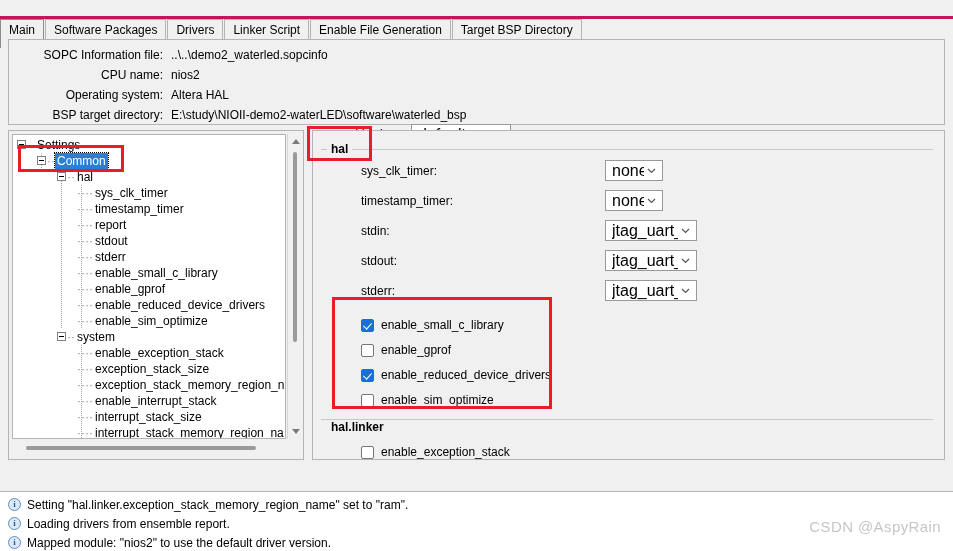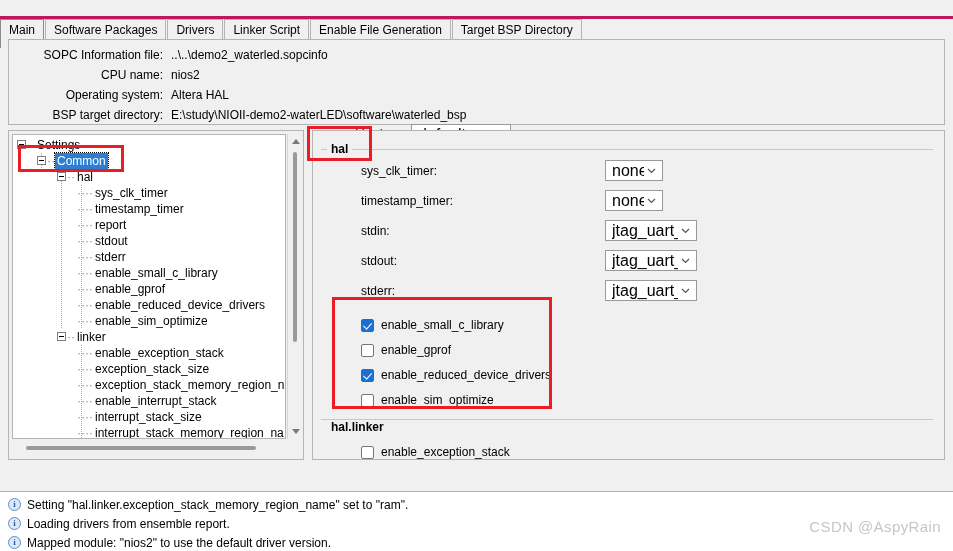--- a/index.html
+++ b/index.html
@@ -234,21 +234,21 @@
         <div class="tnode" style="left: 44px; top: 34px;"><span class="exp"></span><span class="dots">··</span><span class="tlabel">hal</span></div>
         <div class="tnode" style="left: 64px; top: 50px;"><span class="dots">····</span><span class="tlabel">sys_clk_timer</span></div>
         <div class="tnode" style="left: 64px; top: 66px;"><span class="dots">····</span><span class="tlabel">timestamp_timer</span></div>
         <div class="tnode" style="left: 64px; top: 82px;"><span class="dots">····</span><span class="tlabel">report</span></div>
         <div class="tnode" style="left: 64px; top: 98px;"><span class="dots">····</span><span class="tlabel">stdout</span></div>
         <div class="tnode" style="left: 64px; top: 114px;"><span class="dots">····</span><span class="tlabel">stderr</span></div>
         <div class="tnode" style="left: 64px; top: 130px;"><span class="dots">····</span><span class="tlabel">enable_small_c_library</span></div>
         <div class="tnode" style="left: 64px; top: 146px;"><span class="dots">····</span><span class="tlabel">enable_gprof</span></div>
         <div class="tnode" style="left: 64px; top: 162px;"><span class="dots">····</span><span class="tlabel">enable_reduced_device_drivers</span></div>
         <div class="tnode" style="left: 64px; top: 178px;"><span class="dots">····</span><span class="tlabel">enable_sim_optimize</span></div>
-        <div class="tnode" style="left: 44px; top: 194px;"><span class="exp"></span><span class="dots">··</span><span class="tlabel">linker</span></div>
+        <div class="tnode" style="left: 44px; top: 194px;"><span class="exp"></span><span class="dots">··</span><span class="tlabel">system</span></div>
         <div class="tnode" style="left: 64px; top: 210px;"><span class="dots">····</span><span class="tlabel">enable_exception_stack</span></div>
         <div class="tnode" style="left: 64px; top: 226px;"><span class="dots">····</span><span class="tlabel">exception_stack_size</span></div>
         <div class="tnode" style="left: 64px; top: 242px;"><span class="dots">····</span><span class="tlabel">exception_stack_memory_region_n</span></div>
         <div class="tnode" style="left: 64px; top: 258px;"><span class="dots">····</span><span class="tlabel">enable_interrupt_stack</span></div>
         <div class="tnode" style="left: 64px; top: 274px;"><span class="dots">····</span><span class="tlabel">interrupt_stack_size</span></div>
         <div class="tnode" style="left: 64px; top: 290px;"><span class="dots">····</span><span class="tlabel">interrupt_stack_memory_region_na</span></div>
       </div>
 
     <div class="vsb" style="left:278px; top:3px; width:15px; height:305px;">
       <div class="sbtn" style="top:0;">

